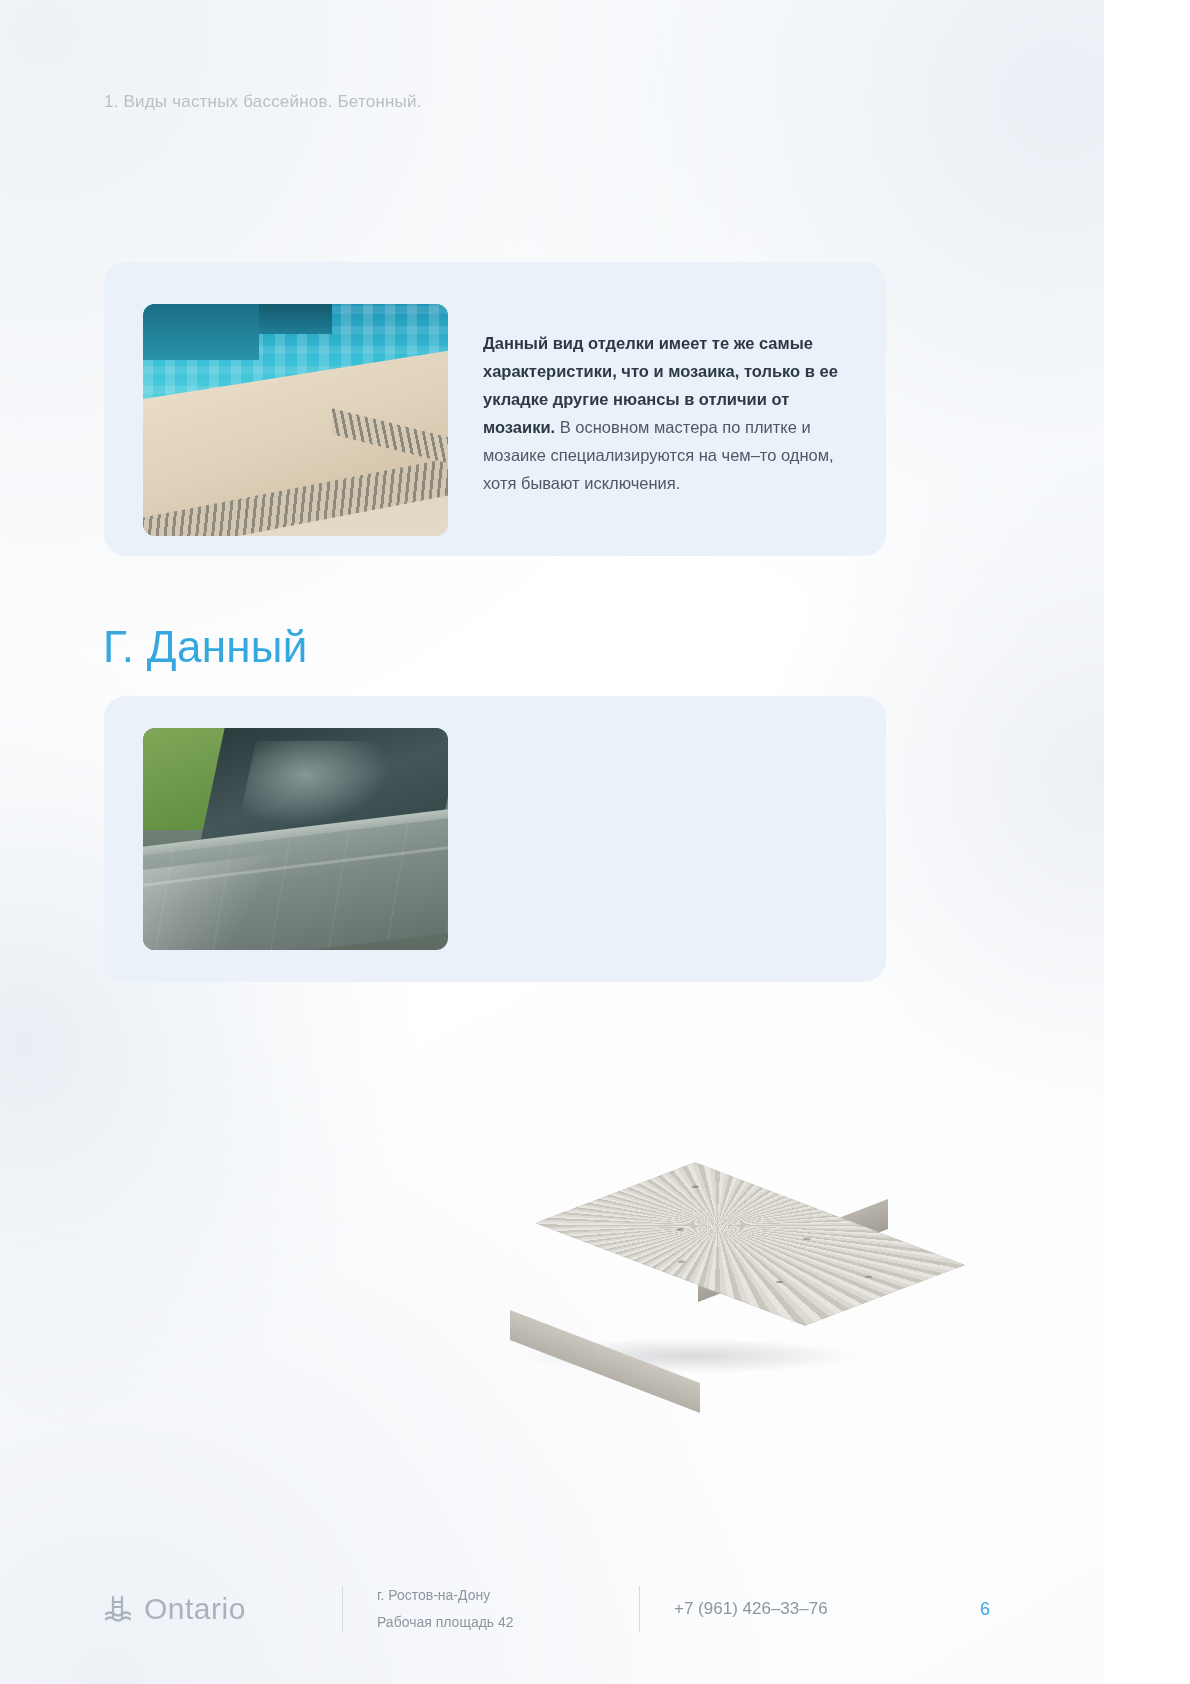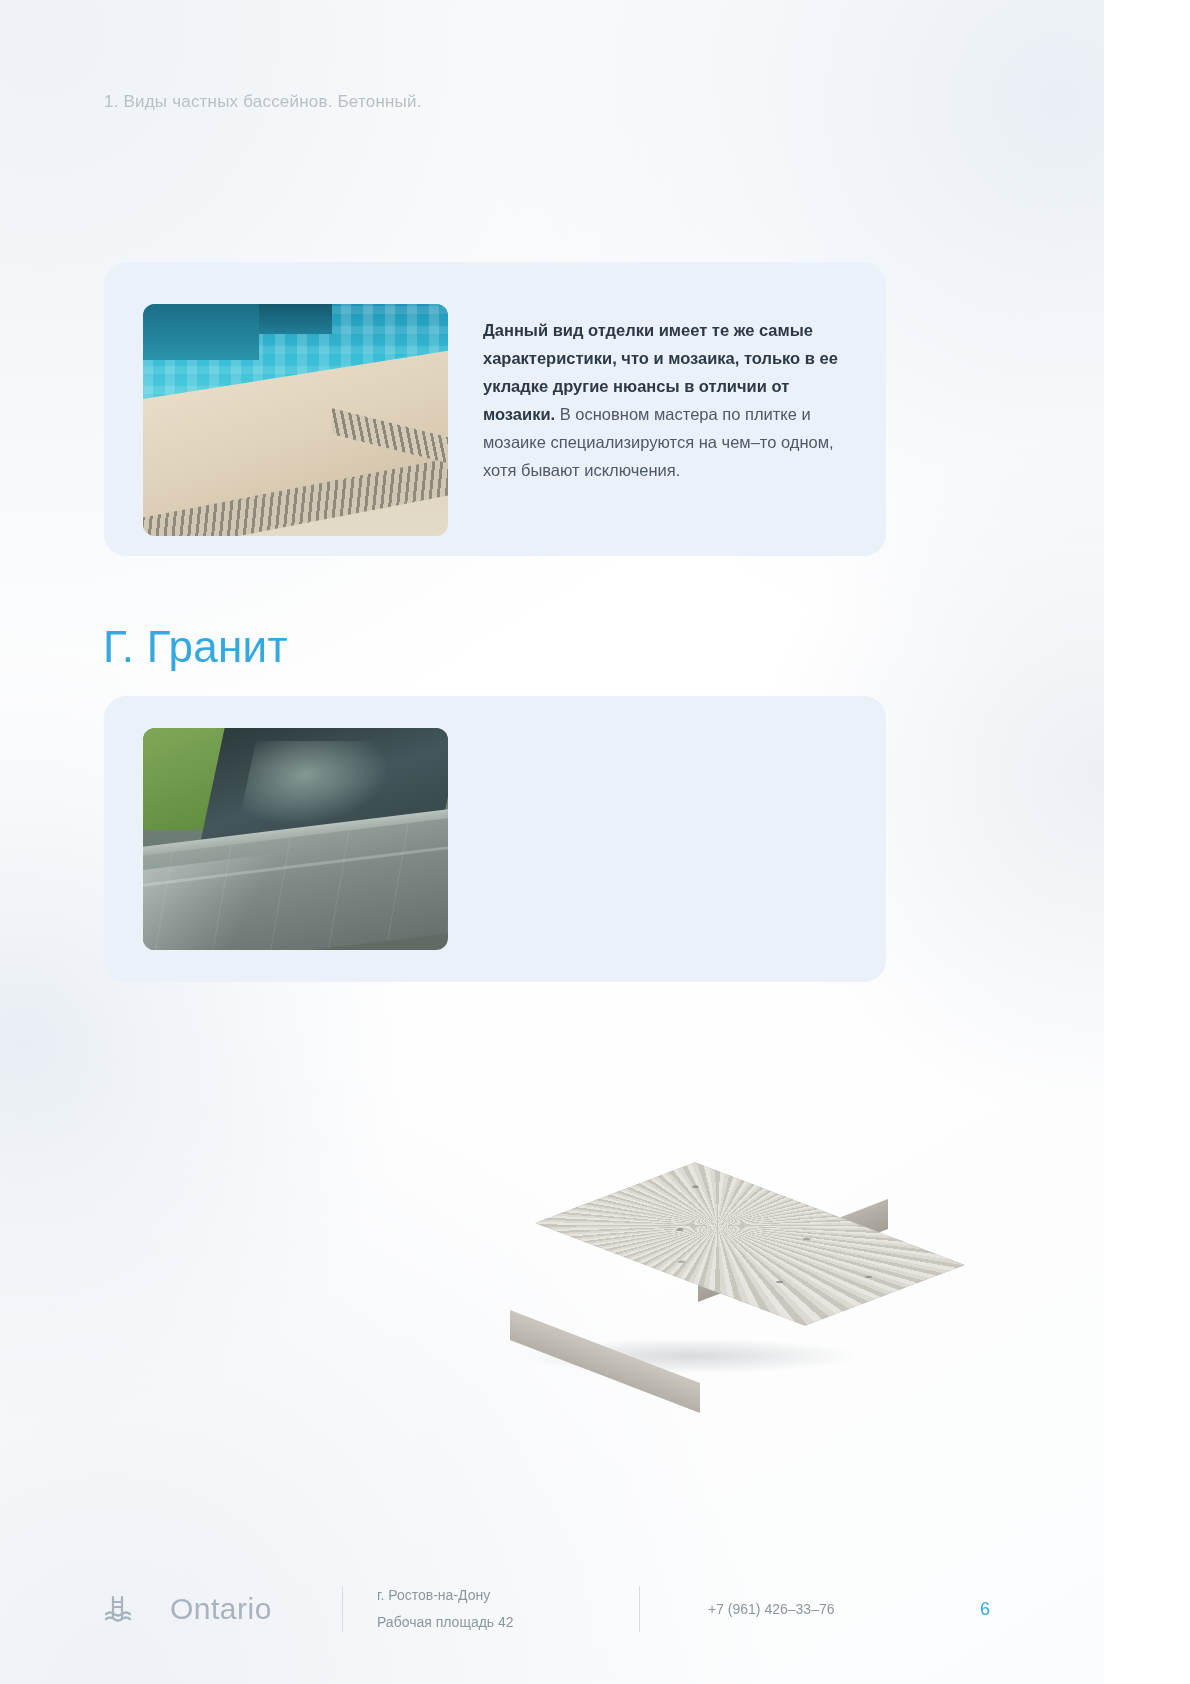--- a/index.html
+++ b/index.html
@@ -150,20 +150,21 @@
     transform: skewY(-7deg);
   }
 
   .card-text {
     position: absolute;
     left: 379px;
     width: 372px;
     font-size: 16.5px;
     line-height: 28px;
     color: #4d5a66;
+    margin-top: 13px;
   }
   .card.tile .card-text { top: 54px; }
   .card.granite .card-text { top: 46px; }
   .card-text b { color: #2d3a46; font-weight: 700; }
 
   .note {
     position: absolute;
     left: 103px;
     top: 1024px;
     width: 800px;
@@ -235,44 +236,43 @@
     width: 1190px; height: 132px;
   }
   .footer-inner {
     position: absolute;
     left: 104px; bottom: 48px;
     width: 886px;
     display: flex;
     align-items: center;
   }
   .brand {
-    display: flex; align-items: center; gap: 32px;
+    display: flex; align-items: center; gap: 6px;
     width: 238px;
   }
   .brand-mark { width: 34px; height: 34px; }
   .brand-name {
     font-size: 30px;
     color: #a8b3bd;
     letter-spacing: 0.5px;
   }
   .vsep {
     width: 1px; height: 46px;
     background: #d5dbe1;
     margin: 0 34px 0 0;
   }
   .addr {
     font-size: 14px;
     line-height: 27px;
     color: #8c96a0;
     width: 262px;
   }
   .phone {
-    font-size: 14px;
+    font-size: 17px;
     color: #8c96a0;
-    margin-left: 34px;
     width: 240px;
   }
   .pageno {
     font-size: 18px;
     color: #35a8e0;
     margin-left: auto;
   }
 </style>
 </head>
 <body>
@@ -292,21 +292,21 @@
         <div class="deck"></div>
         <div class="grate"></div>
         <div class="grate2"></div>
       </div>
     </div>
     <div class="card-text">
       <b>Данный вид отделки имеет те же самые характеристики, что и мозаика, только в ее укладке другие нюансы в отличии от мозаики.</b><span> В основном мастера по плитке и мозаике специализируются на чем–то одном, хотя бывают исключения.</span>
     </div>
   </div>
 
-  <h1 class="h1 granite">Г. Гранит</h1>
+  <h1 class="h1 granite">Г. Данный</h1>
 
   <div class="card granite">
     <div class="card-photo">
       <div class="photo-granite">
         <div class="grass"></div>
         <div class="darkwater"></div>
         <div class="reflect"></div>
         <div class="coping2"></div>
         <div class="stone-deck"></div>
         <div class="stone-line"></div>

